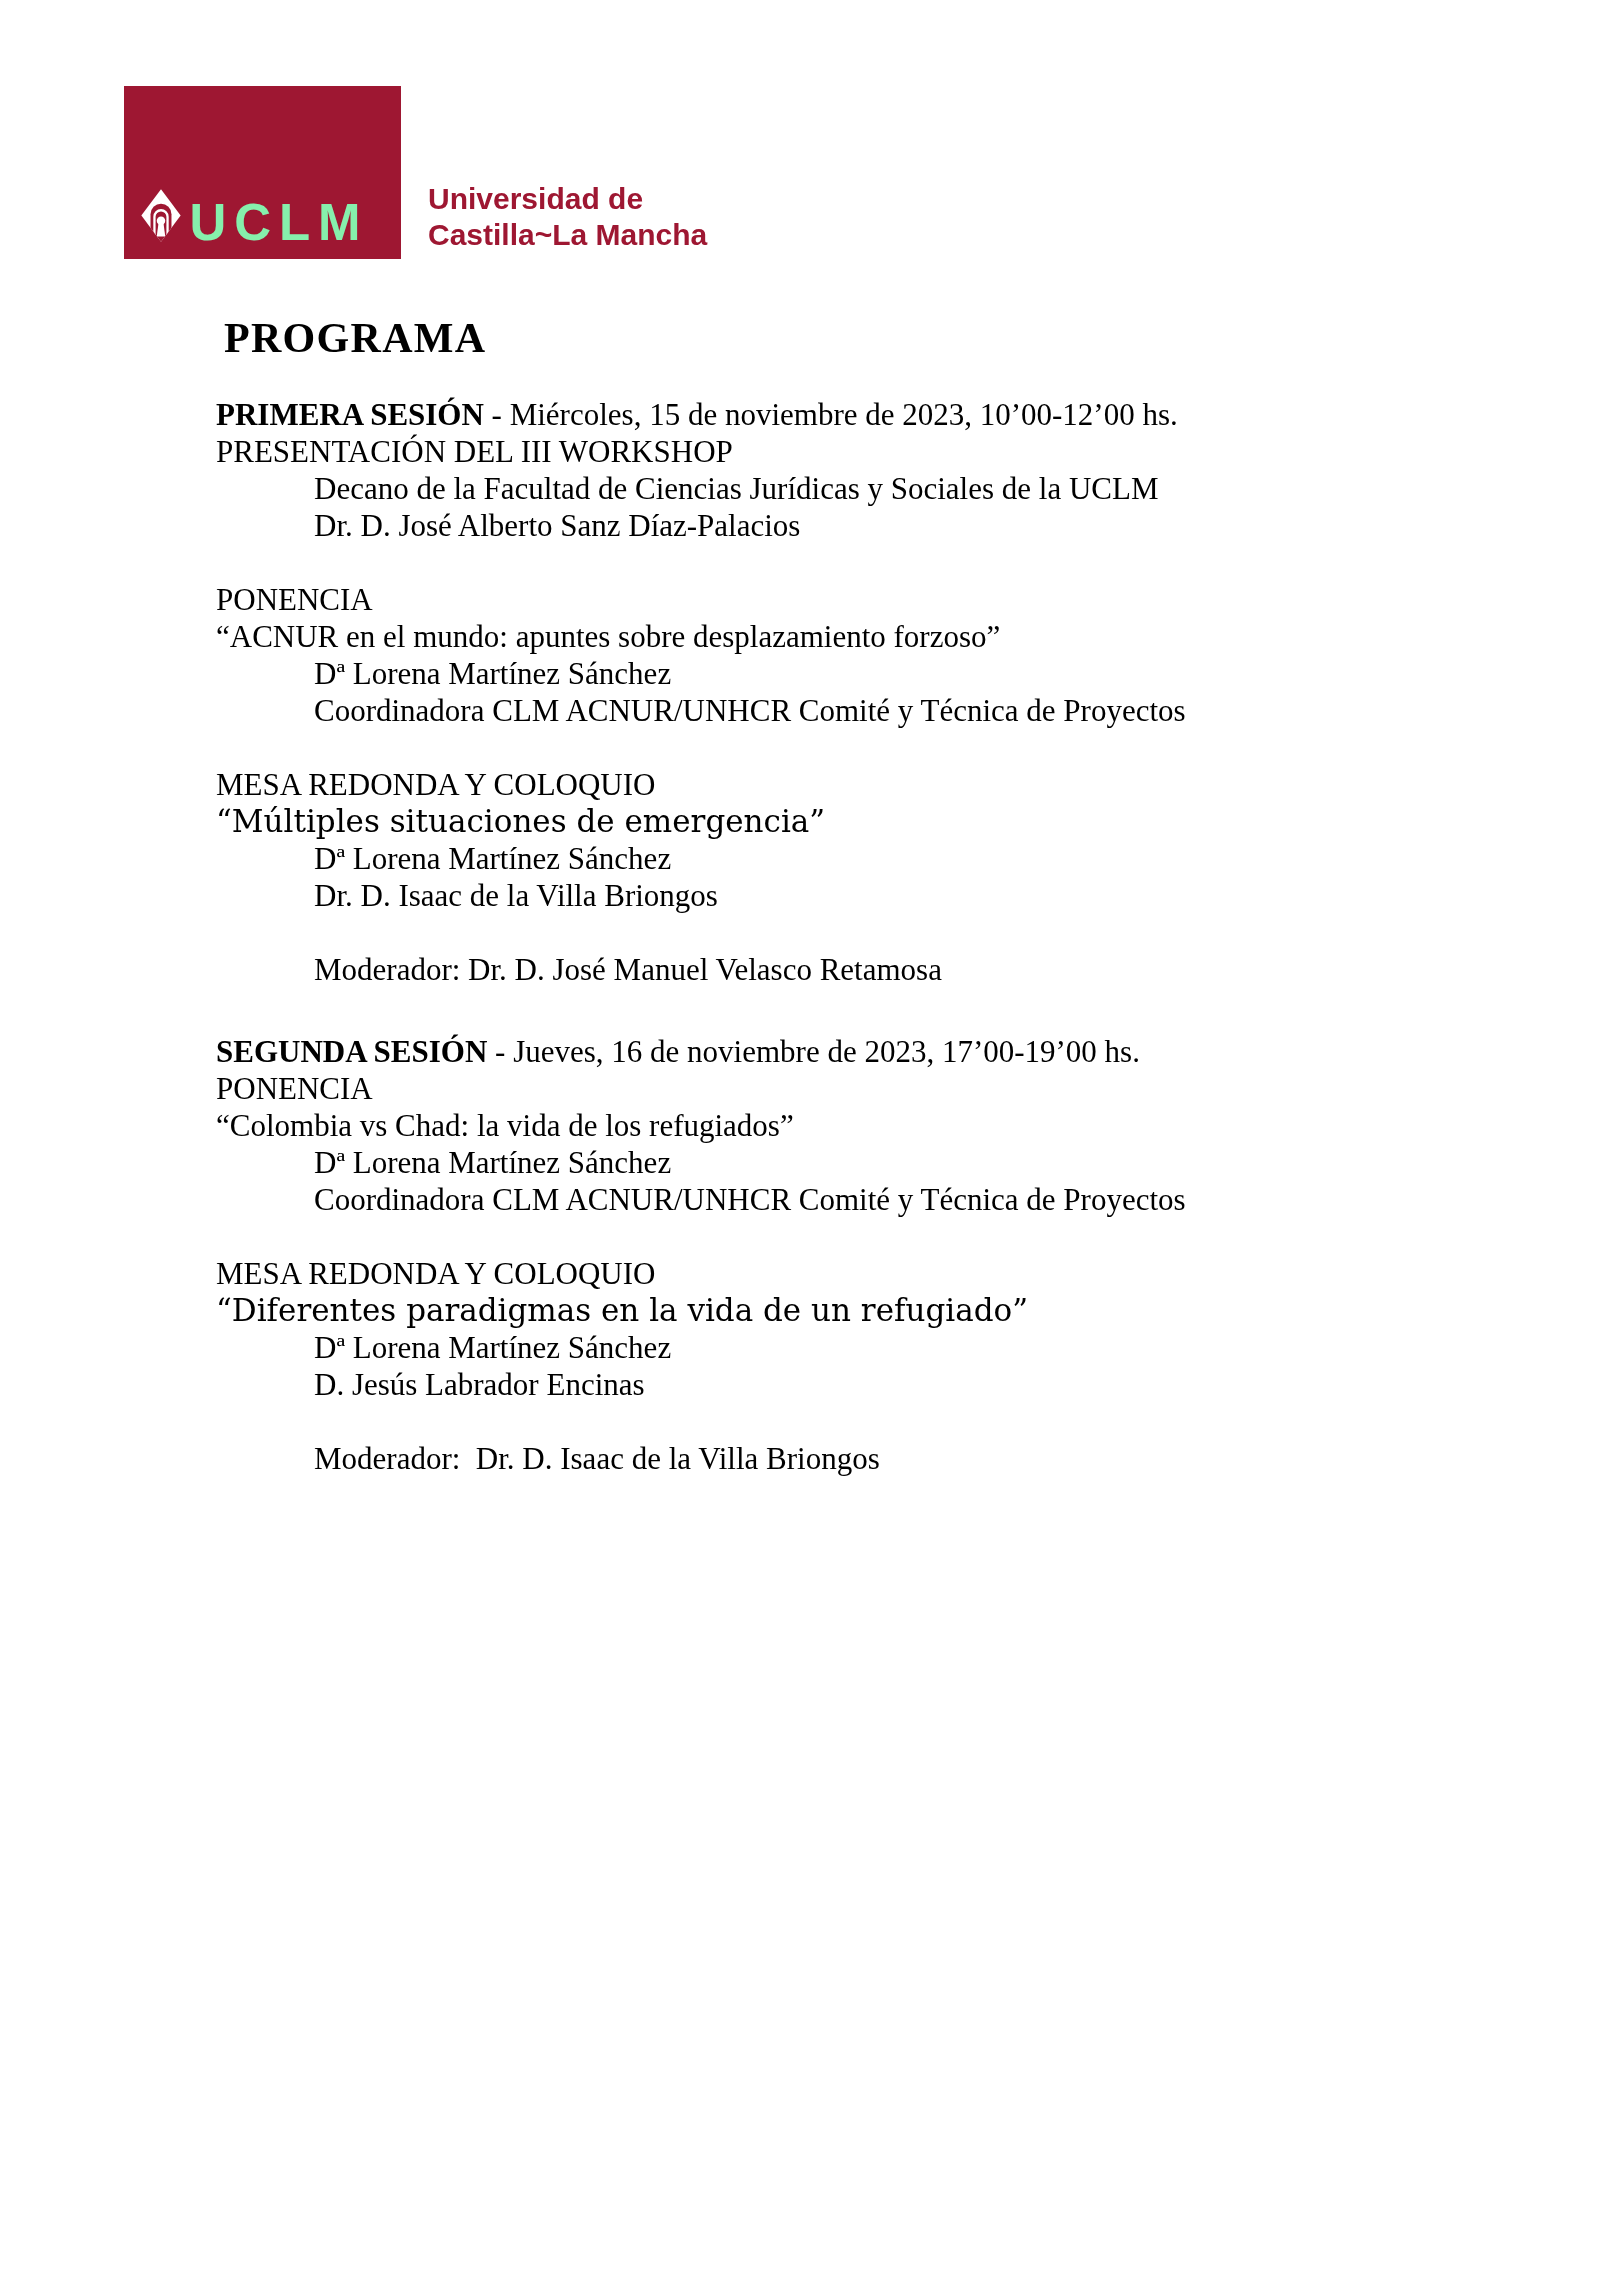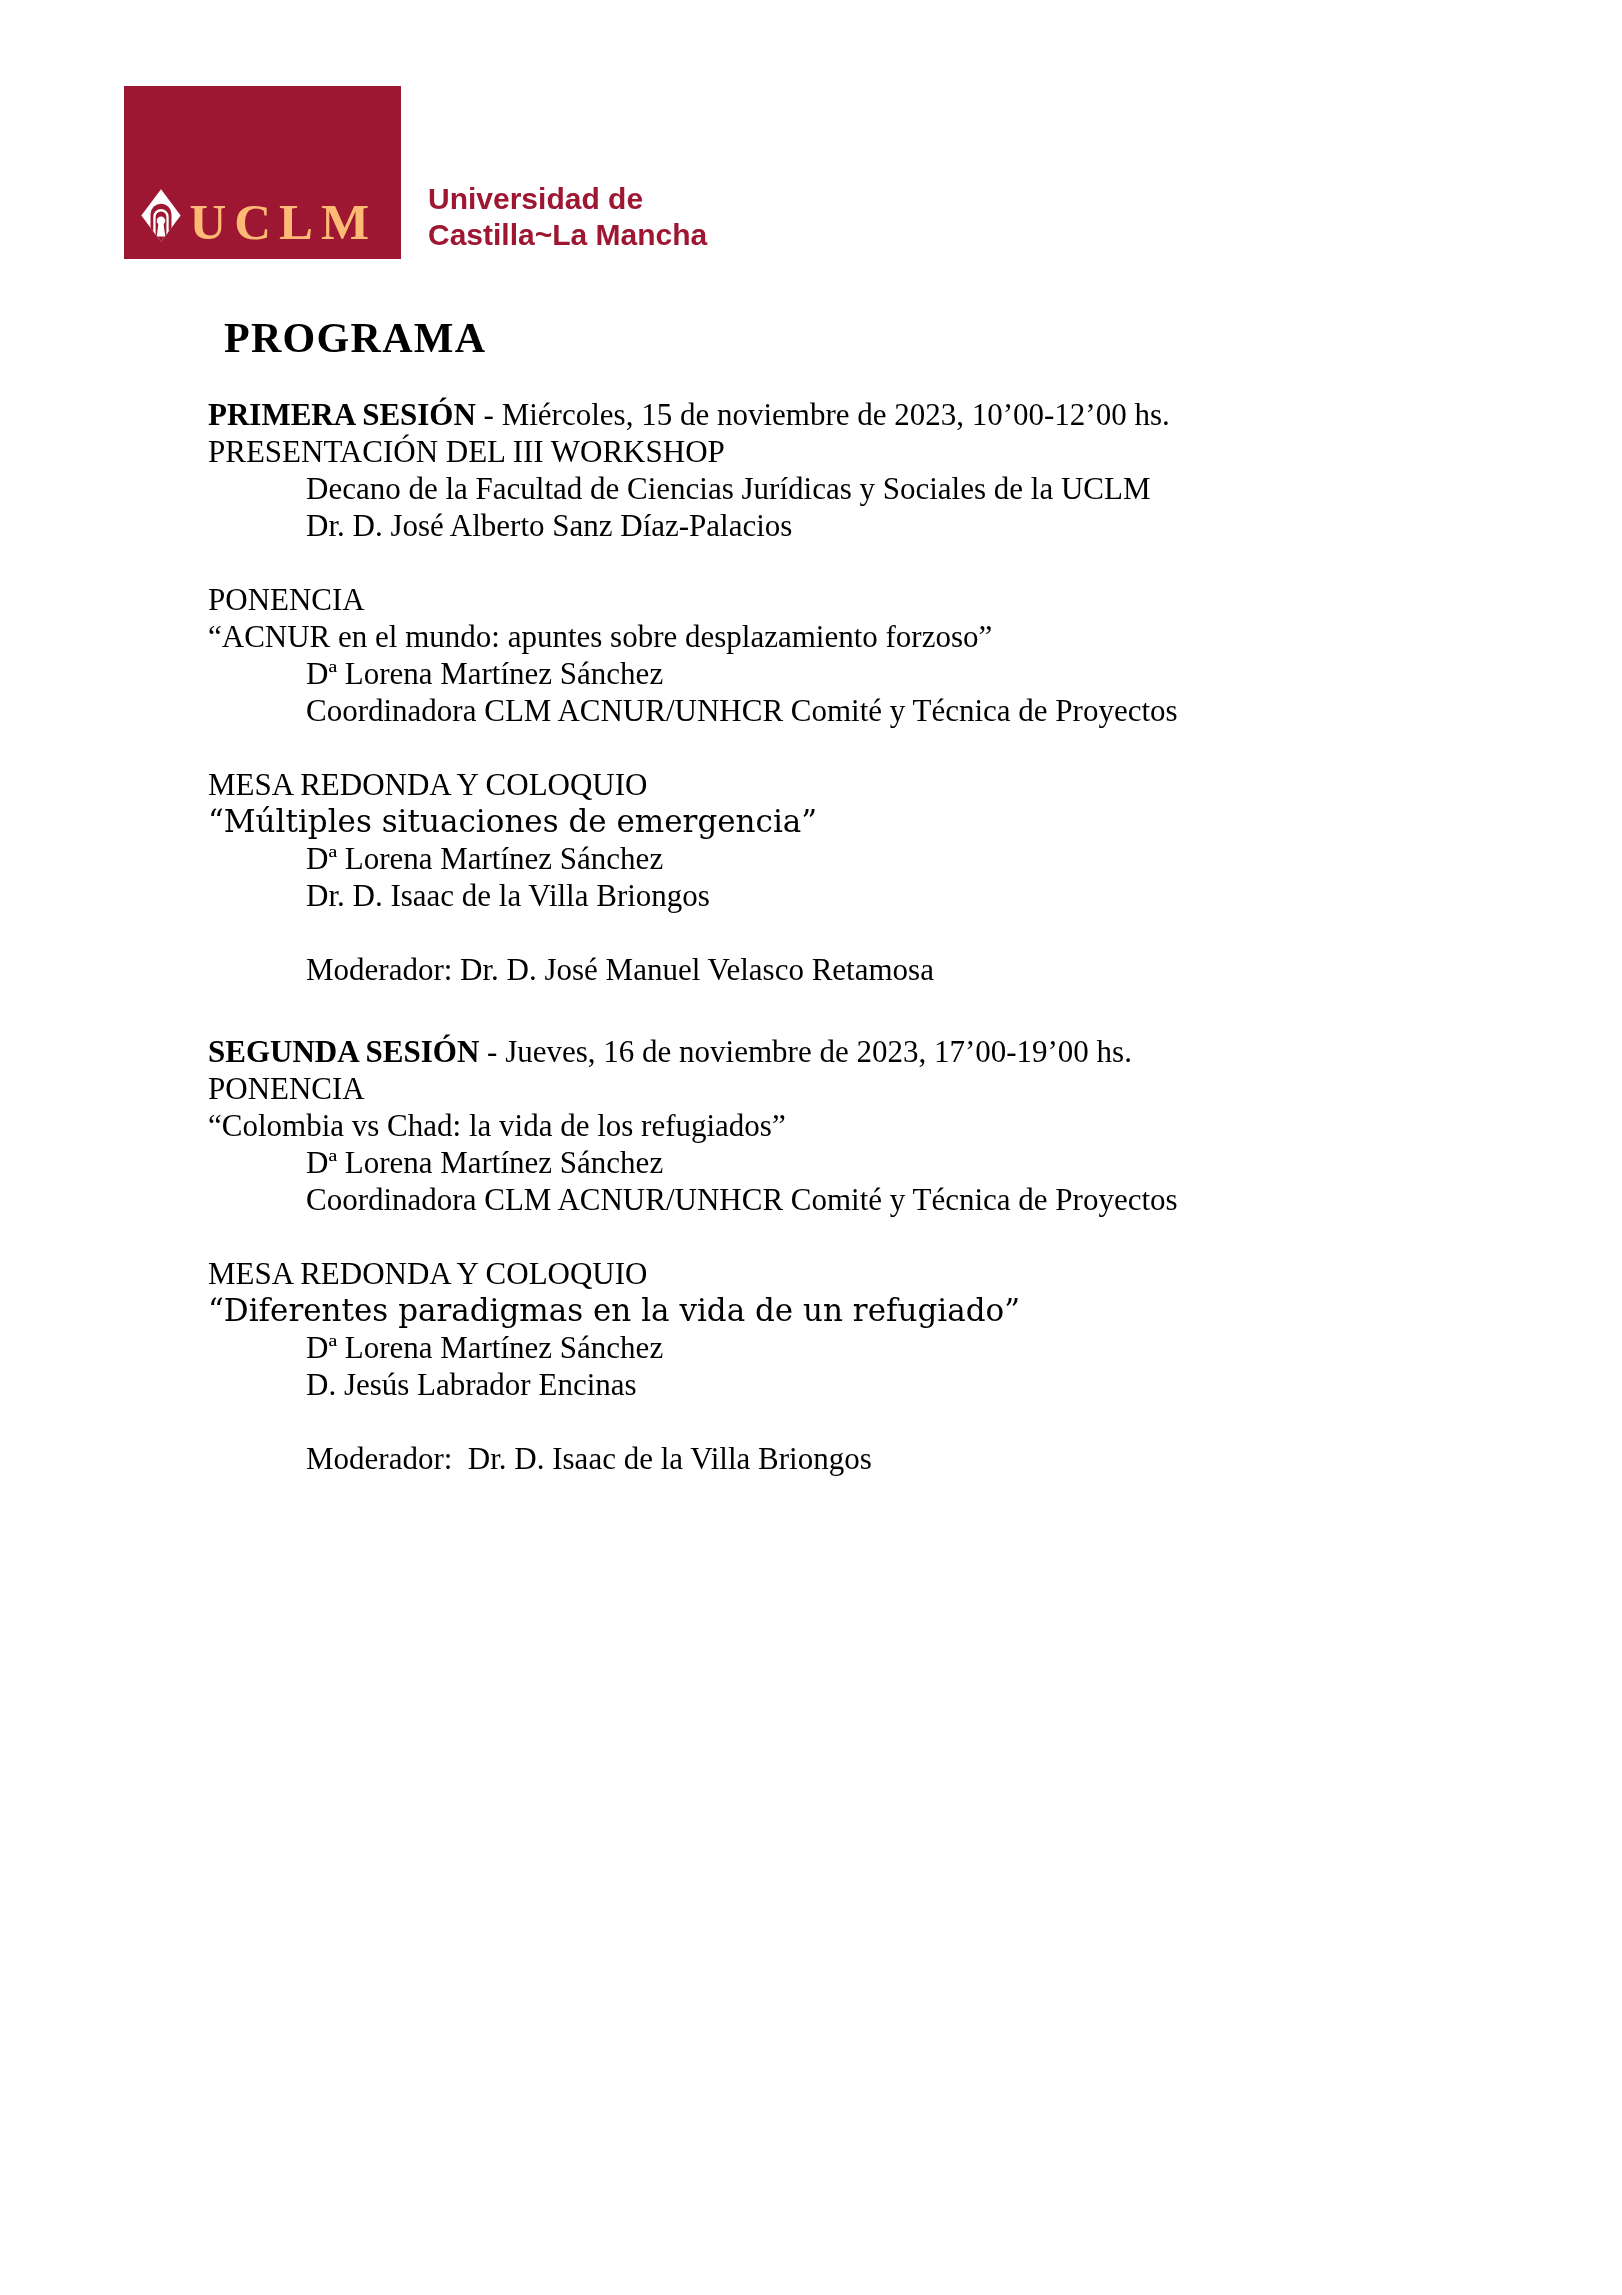--- a/index.html
+++ b/index.html
@@ -8,36 +8,36 @@
     overflow:hidden; font-family:"Liberation Serif", serif; color:#000;
   }
   
   .logo-square {
     position:absolute; left:124px; top:86px; width:277px; height:173px;
     background:#9E1732; display:flex; align-items:flex-end;
     padding:0 0 15.7px 15.7px; box-sizing:border-box; gap:7.9px;
   }
   .logo-icon svg { display:block; width:42px; height:55px; }
   .logo-acronym {
-    font-family:Liberation Serif, serif; font-weight:bold; color:#fdba74;
+    font-family:Liberation Sans, sans-serif; font-weight:bold; color:#86efac;
     font-size:51px; line-height:0.82; letter-spacing:7.9px; white-space:nowrap;
   }
   .brand {
     position:absolute; left:428px; top:181px;
     font-family:"Liberation Sans", sans-serif; font-weight:bold;
     color:#9E1732; font-size:30px; line-height:36px; white-space:nowrap;
   }
   
   .doc-title {
     position:absolute; left:224px; top:266px;
     font-size:42px; font-weight:bold; letter-spacing:1.3px; white-space:nowrap;margin-top:48px;
   }
   
   .content {
-    position:absolute; left:208px; top:396px; width:1243px;
+    position:absolute; left:216px; top:396px; width:1243px;
     font-size:31px; line-height:37px;
   }
   .content p { margin:0; white-space:pre-wrap; }
   .block { margin-bottom:37px; }
   .session-2 { margin-top:45px; }
   .session-heading { margin-bottom:37px; }
   .bold { font-weight:bold; }
   .indent { padding-left:98px; }
   .quote-alt { font-family:"DejaVu Serif", serif; font-size:31px; }
 </style>

